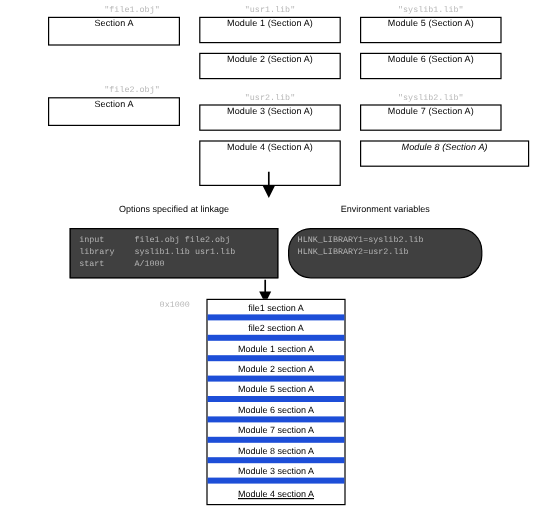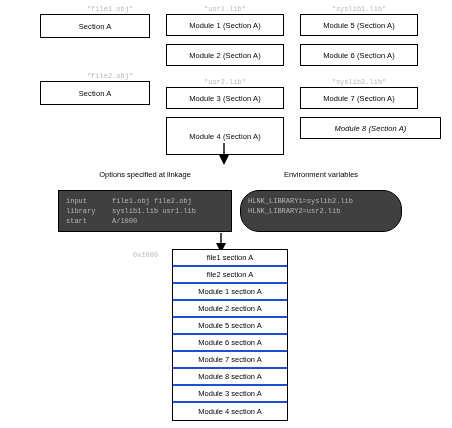--- a/index.html
+++ b/index.html
@@ -22,21 +22,21 @@
     height: 428px;
   }
   .abs { position: absolute; }
 
   
   .box {
     box-sizing: border-box;
     border: 1px solid #000000;
     background: #ffffff;
     display: flex;
-    align-items: center;
+    align-items: flex-start;
     justify-content: center;
     font-size: 7.5px;
     letter-spacing: .1px;
     white-space: nowrap;
   }
   .caption {
     font-family: "Liberation Mono", monospace;
     font-size: 7px;
     color: #b8b8b8;
     text-align: center;
@@ -65,29 +65,29 @@
   .code-key { display: inline-block; width: 46px; }
 
   
   .stack {
     box-sizing: border-box;
     border: 1px solid #000000;
     background: #ffffff;
   }
   .stack-row {
     box-sizing: border-box;
-    border-bottom: 2px solid #1d4ed8;
+    border-bottom: 5px solid #1d4ed8;
     height: 17px;
     display: flex;
     align-items: center;
     justify-content: center;
     font-size: 7.5px;
     white-space: nowrap;
   }
-  .stack-row:last-child { border-bottom: none; }
+  .stack-row:last-child { border-bottom: none; text-decoration: underline; }
   .addr {
     font-family: "Liberation Mono", monospace;
     font-size: 7px;
     color: #b8b8b8;
     white-space: nowrap;
   }
 
   
   .arrow { pointer-events: none; }
 </style>

